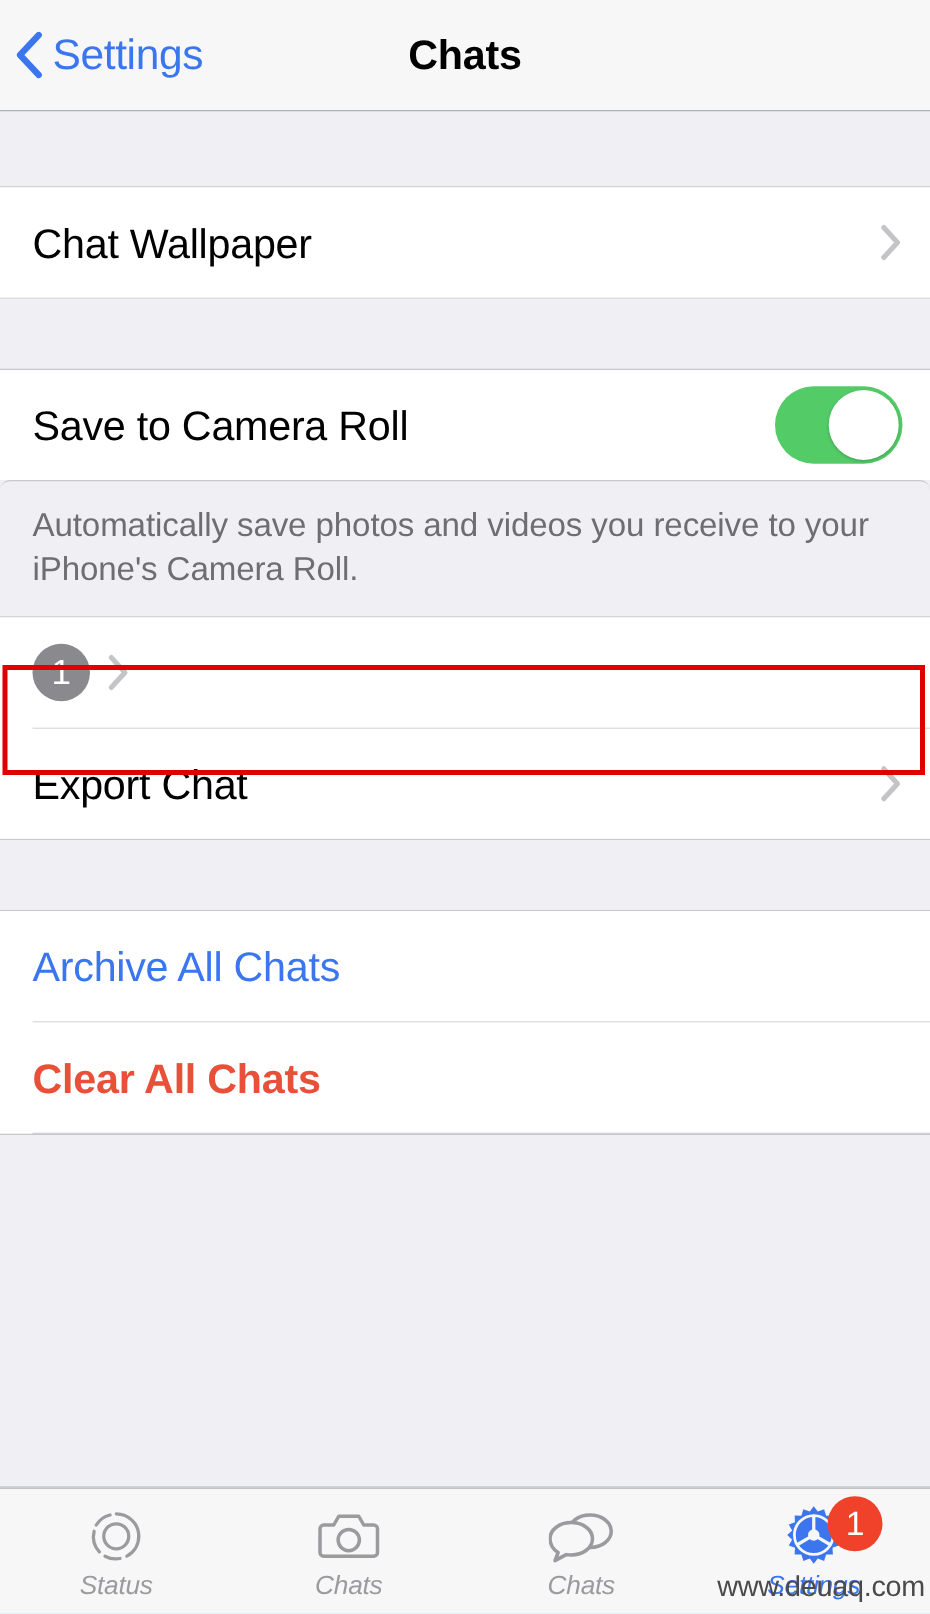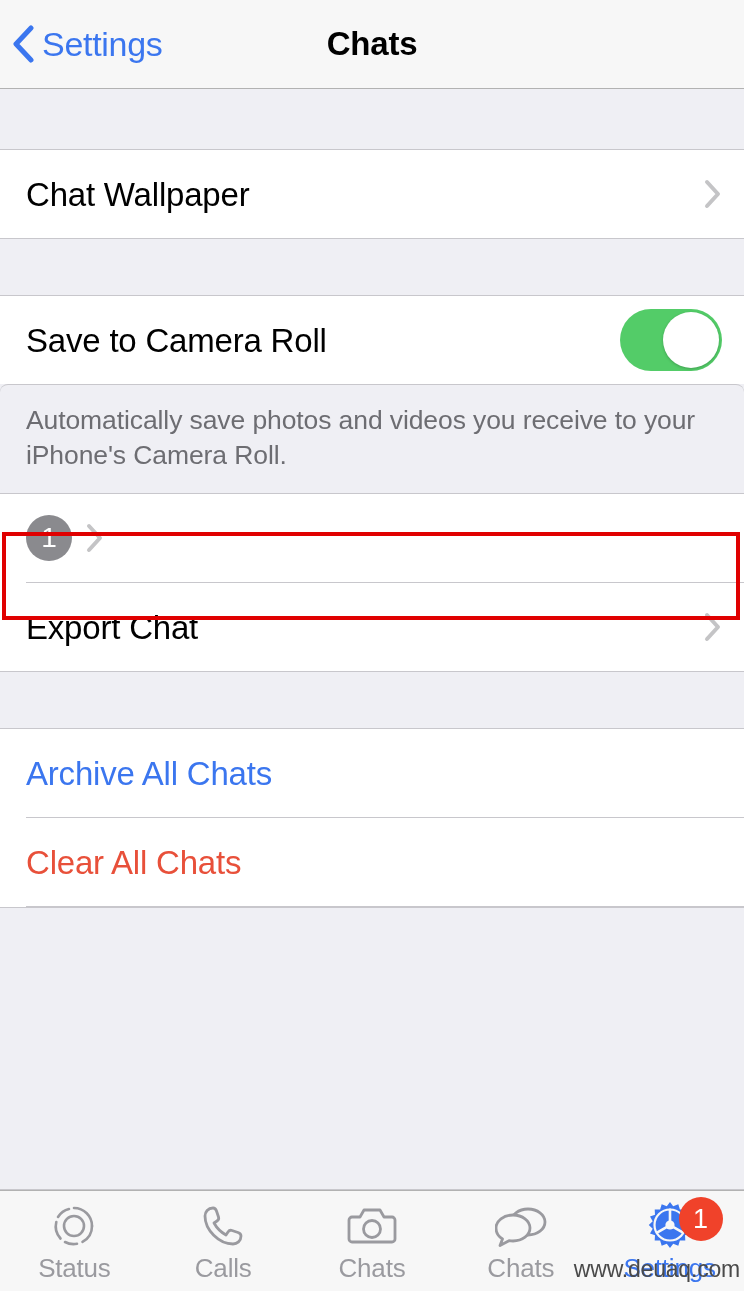--- a/index.html
+++ b/index.html
@@ -98,21 +98,21 @@
     cursor: pointer;
   }
   .row-label {
     font-size: 33px;
     color: #000000;
     letter-spacing: -0.2px;
     flex: 1 1 auto;
     line-height: 1;
   }
   .row-label.link { color: #3B76EF; }
-  .row-label.destructive { color: #E8503A; }
+  .row-label.destructive { color: #E8503A; font-weight: bold; }
   .row-right {
     display: flex;
     align-items: center;
     gap: 14px;
   }
   .chevron {
     width: 18px;
     height: 30px;
     display: block;
   }
@@ -208,24 +208,25 @@
     cursor: pointer;
   }
   .tab-icon {
     width: 52px;
     height: 50px;
     display: flex;
     align-items: center;
     justify-content: center;
   }
   .tab-label {
-    font-size: 26px;
+    font-size: 21px;
     color: #9A9A9F;
     letter-spacing: -0.2px;
     line-height: 1;
+    font-style: italic;
   }
   .tab.active .tab-label { color: #3B76EF; }
 
   .tab-badge {
     position: absolute;
     top: 6px;
     left: 56%;
     width: 44px;
     height: 44px;
     border-radius: 50%;
@@ -351,28 +352,20 @@
           <path d="M25 7 A18 18 0 0 1 43 25" fill="none" stroke="#9A9A9F" stroke-width="2.6" stroke-linecap="round"></path>
           <path d="M43 25 A18 18 0 0 1 33.5 40.9" fill="none" stroke="#9A9A9F" stroke-width="2.6" stroke-linecap="round"></path>
           <path d="M28 42.8 A18 18 0 0 1 16 41" fill="none" stroke="#9A9A9F" stroke-width="2.6" stroke-linecap="round"></path>
           <path d="M11.5 37.5 A18 18 0 0 1 7.3 21" fill="none" stroke="#9A9A9F" stroke-width="2.6" stroke-linecap="round"></path>
           <path d="M9 16 A18 18 0 0 1 20 8" fill="none" stroke="#9A9A9F" stroke-width="2.6" stroke-linecap="round"></path>
         </svg>
       </span>
       <span class="tab-label">Status</span>
     </div>
 
-    <div class="tab">
-      <span class="tab-icon">
-        <svg width="48" height="48" viewBox="0 0 48 48" aria-hidden="true">
-          <path d="M14 6 C9 6 6 10 6 14 C6 28 20 42 34 42 C38 42 42 39 42 34 C42 32 40.5 31 39 30.5 L33 28.5 C31.5 28 30 28.5 29 30 L27 33 C22.5 30.5 17.5 25.5 15 21 L18 19 C19.5 18 20 16.5 19.5 15 L17.5 9 C17 7.5 16 6 14 6 Z" fill="none" stroke="#9A9A9F" stroke-width="2.8" stroke-linejoin="round"></path>
-        </svg>
-      </span>
-      <span class="tab-label">Calls</span>
-    </div>
 
     <div class="tab">
       <span class="tab-icon">
         <svg width="50" height="44" viewBox="0 0 50 44" aria-hidden="true">
           <path d="M5 13 L13 13 L17 6 L33 6 L37 13 L45 13 C46.6 13 48 14.4 48 16 L48 35 C48 36.6 46.6 38 45 38 L5 38 C3.4 38 2 36.6 2 35 L2 16 C2 14.4 3.4 13 5 13 Z" fill="none" stroke="#9A9A9F" stroke-width="2.8" stroke-linejoin="round"></path>
           <circle cx="25" cy="25" r="8.5" fill="none" stroke="#9A9A9F" stroke-width="2.8"></circle>
         </svg>
       </span>
       <span class="tab-label">Chats</span>
     </div>

